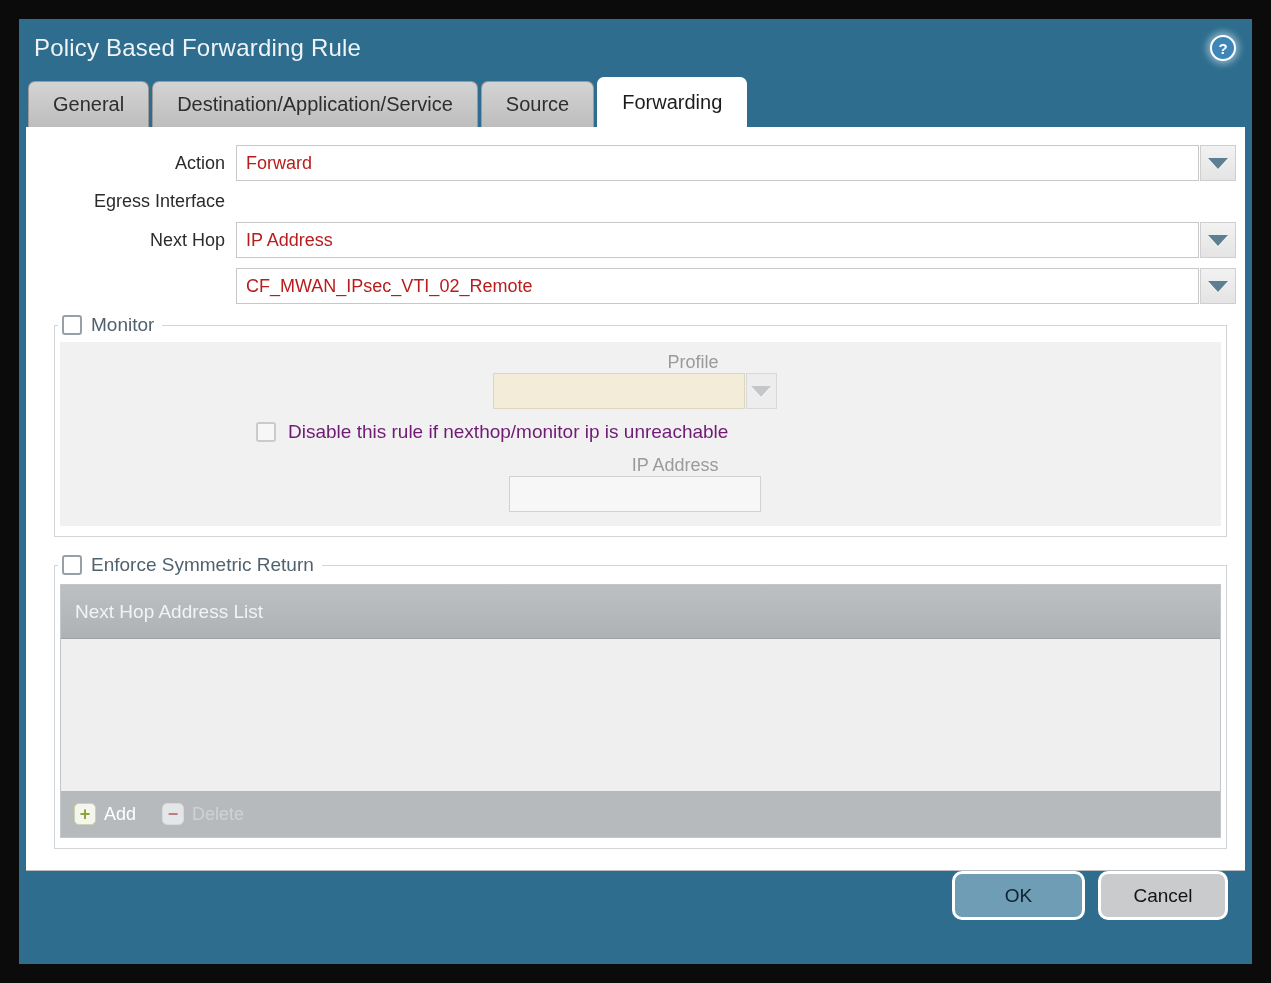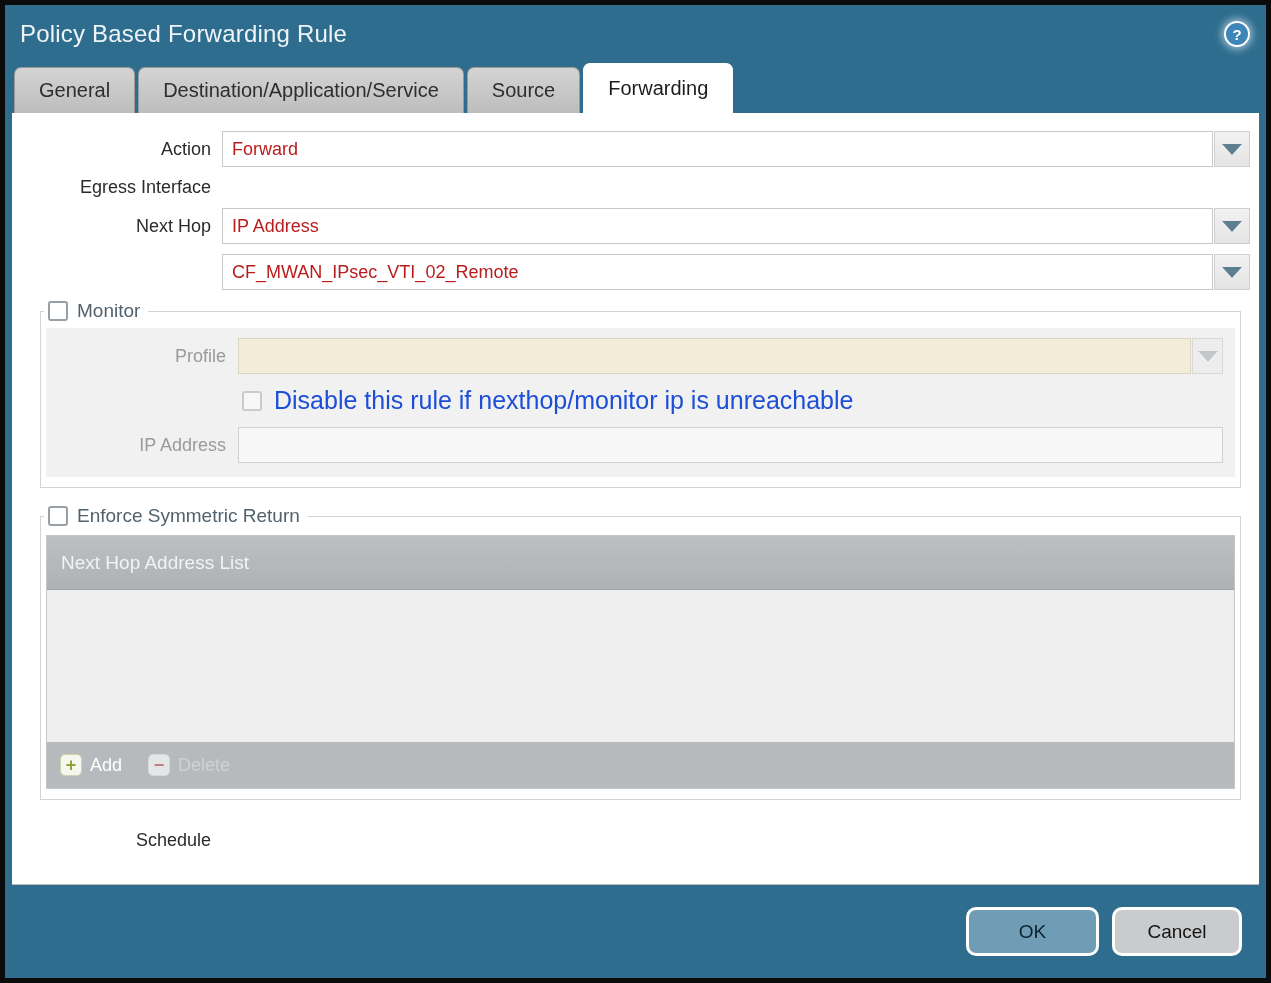--- a/index.html
+++ b/index.html
@@ -1,19 +1,19 @@
 <!DOCTYPE html>
 <html><head>
 <meta charset="utf-8">
 <style>
   * { margin:0; padding:0; box-sizing:border-box; }
   html,body { width:1271px; height:983px; }
   body { font-family:"Liberation Sans", sans-serif; background:#0b0b0b; }
 
-  .window { position:absolute; inset:0; background:#0b0b0b; padding:5px; }
+  .window { position:absolute; inset:0; background:#0b0b0b; padding:19px; }
   .frame  { position:relative; width:100%; height:100%; background:#2e6d8d; display:flex; flex-direction:column; }
 
   
   .titlebar { height:58px; display:flex; align-items:center; justify-content:space-between; padding:0 16px 0 15px; }
   .title { color:#eef4f7; font-size:24px; letter-spacing:.2px; font-weight:400; }
   .help { width:26px; height:26px; border-radius:50%; background:#3f86b8; border:2px solid #ffffff;
           box-shadow:0 0 7px 3px rgba(215,235,248,.55); color:#ffffff; font-size:15px; font-weight:bold;
           display:flex; align-items:center; justify-content:center; cursor:pointer; }
 
   
@@ -38,47 +38,47 @@
   .ddbtn.disabled .arrow { border-top-color:#c3c7c9; }
 
   
   fieldset { border:1px solid #d2d5d7; margin:0 18px 0 28px; padding:0 0 10px 0; }
   legend { display:flex; align-items:center; gap:9px; padding:0 8px 0 4px; margin-left:3px;
            font-size:19px; font-weight:normal; color:#51626f; }
   .cb { width:20px; height:20px; background:#ffffff; border:2px solid #98a0a6; border-radius:3px; cursor:pointer; flex:none; }
   .cb.disabled { border-color:#c9cccd; background:#f7f7f7; cursor:default; }
 
   .monitor-panel { background:#f1f1f1; margin:6px 5px 0 5px; padding:10px 0 14px 0; }
-  .monitor-panel .form-row { margin:0 12px 0 0; }
+  .monitor-panel .form-row { margin:0 12px 0 0;flex-direction:column; }
   .monitor-panel .lbl { width:192px; padding-right:12px; color:#9a9a9a; }
   .txt.cream { background:#f3ecd8; border-color:#ddd6c0; }
   .txt.disabled { background:#f7f7f7; border-color:#cfd1d3; color:#9a9a9a; }
   .ddbtn.disabled { background:#ededed; border-color:#d8d8d8; cursor:default; }
   .cbrow { display:flex; align-items:center; gap:12px; margin:12px 0 12px 196px; }
-  .cbrow .cbtext { font-size:25px; color:#1d4ed8; }
+  .cbrow .cbtext { font-size:19px; color:#701a75; }
 
   
   .nh-table { margin:8px 5px 0 5px; border:1px solid #c4c7c9; }
   .nh-head { height:54px; background:linear-gradient(#bcc0c3,#aeb2b5); border-bottom:1px solid #9fa3a6;
              display:flex; align-items:center; padding-left:14px; font-size:19px; color:#f2f3f4; }
   .nh-body { height:152px; background:#efefef; }
   .nh-foot { height:46px; background:#b7babd; display:flex; align-items:center; gap:26px; padding-left:13px; }
   .tbtn { display:flex; align-items:center; gap:8px; cursor:pointer; }
   .tbtn .ic { width:22px; height:22px; border-radius:5px; display:flex; align-items:center; justify-content:center;
               font-size:18px; font-weight:bold; line-height:1; }
   .tbtn.add .ic { background:#f5f7ee; border:1px solid #ccd4ad; color:#8ca438; }
   .tbtn.add .tlabel { color:#ffffff; font-size:18px; }
   .tbtn.del { cursor:default; }
   .tbtn.del .ic { background:#e4e6e7; border:1px solid #d6d8d9; color:#b97f7f; }
   .tbtn.del .tlabel { color:#ced2d4; font-size:18px; }
 
   .schedule-row { margin-top:30px; }
 
   
-  .footer { height:93px; display:flex; align-items:center; justify-content:flex-end; gap:13px; padding-right:24px; }
+  .footer { height:93px; display:flex; justify-content:flex-end; gap:13px; padding-right:24px; }
   .btn { height:49px; border-radius:10px; border:3px solid #ffffff; font-family:"Liberation Sans",sans-serif;
          font-size:19px; cursor:pointer; }
   .btn.ok { width:133px; background:#6f9db5; color:#0e222e; }
   .btn.cancel { width:130px; background:#c9cbcd; color:#141414; }
 </style>
 </head>
 <body>
 
 <div class="window">
   <div class="frame">

